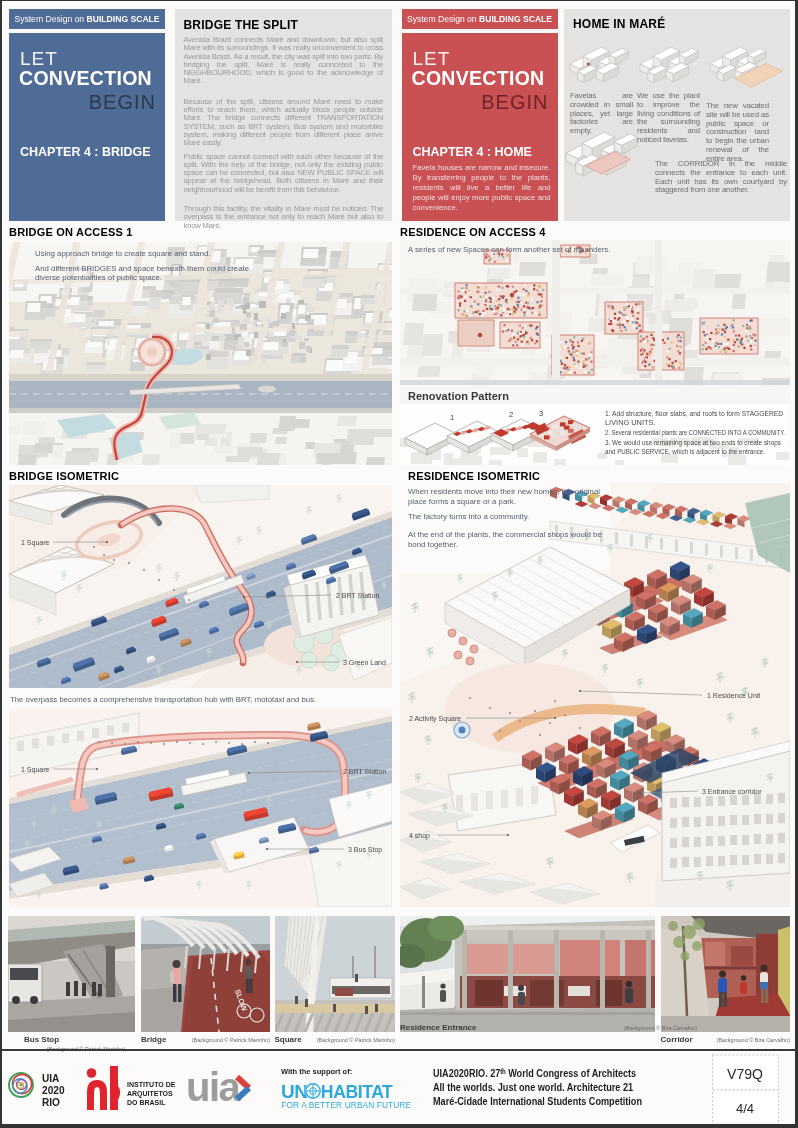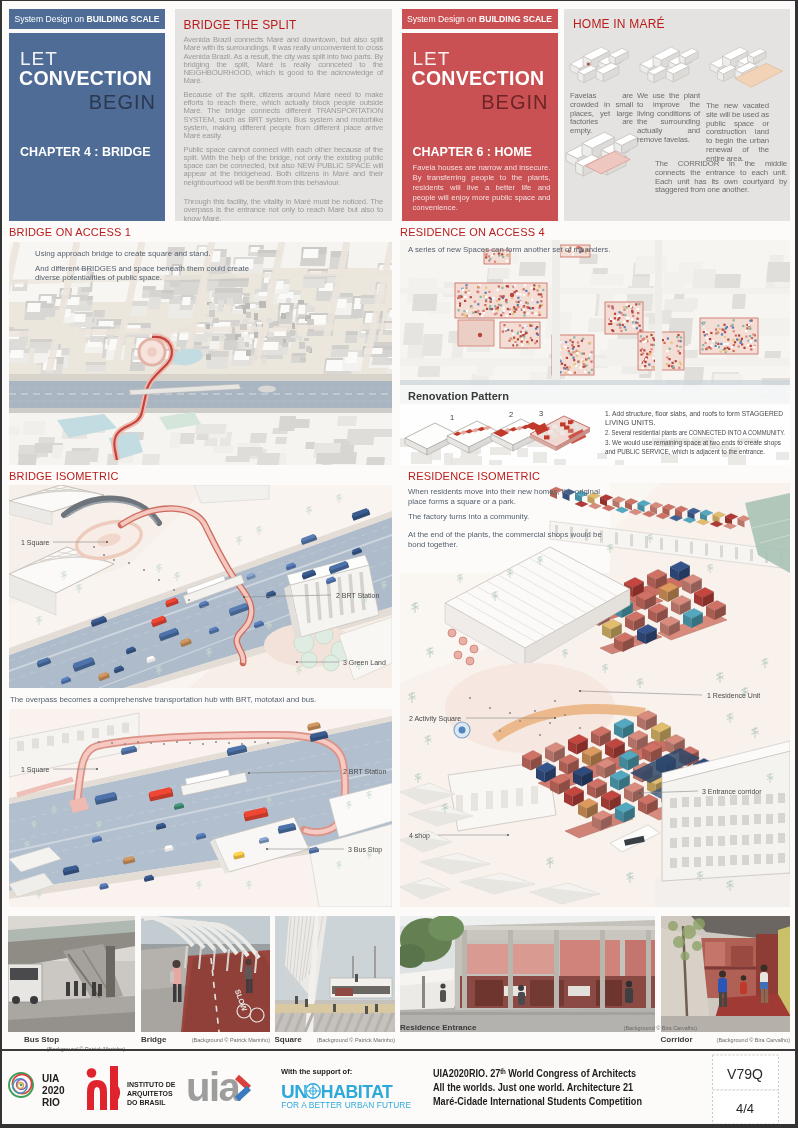--- a/index.html
+++ b/index.html
@@ -1,49 +1,49 @@
 <!DOCTYPE html>
 <html><head><meta charset="utf-8">
 <style>
 *{margin:0;padding:0;box-sizing:border-box}
 html,body{width:798px;height:1128px;background:#fcfbf9;font-family:"Liberation Sans",sans-serif;position:relative;overflow:hidden}
 .abs{position:absolute}
 .frame{position:absolute;left:0;top:0;width:798px;height:1128px;border-left:2px solid #333;border-right:3px solid #333;border-top:1px solid #333;border-bottom:4px solid #333;pointer-events:none;z-index:50}
 .bluebar{background:#4e6c96;color:#fff}
 .redbar{background:#c95153;color:#fff}
 .graypanel{background:#e4e3e1}
-.h1{font-weight:normal;color:#b91c1c;font-size:11px;letter-spacing:.2px}
+.h1{font-weight:bold;color:#000000;font-size:11px;letter-spacing:.2px}
 .body-gray{color:#9b9a98;font-size:7.7px;line-height:8.3px;letter-spacing:-0.2px;text-align:justify}
 .body-dark{color:#6e6d6b;font-size:7.8px;line-height:8.8px;letter-spacing:-0.15px}
 </style></head><body>
 <div class="frame"></div>
 <div class="abs bluebar" style="left:9px;top:9px;width:156px;height:20px;font-size:8.6px;display:flex;align-items:center;justify-content:center">
     <span>System Design on <b>BUILDING SCALE</b></span>
   </div>
 <div class="abs bluebar" style="left:9px;top:32.5px;width:156px;height:188px">
  <div class="abs" style="left:11px;top:15px;font-size:19px;letter-spacing:1px;color:#f2f4f7">LET</div>
  <div class="abs" style="left:10px;top:34px;font-size:19.5px;font-weight:bold;letter-spacing:.3px;color:#fff">CONVECTION</div>
  <div class="abs" style="right:9px;top:58px;font-size:20px;letter-spacing:1px;color:#2c3850">BEGIN</div>
  <div class="abs" style="left:11px;top:112px;font-size:12.5px;font-weight:bold;color:#ffffff">CHAPTER 4 : BRIDGE</div>
 </div>
 <div class="abs graypanel" style="left:174.5px;top:9px;width:217.5px;height:211.5px;padding:9px 9px 0 9px">
  <div class="h1" style="font-size:12px;margin-bottom:4px">BRIDGE THE SPLIT</div>
- <div class="body-gray" style="margin-bottom:5px">Avenida Brazil connects Maré and downtown, but also split Maré with its surroundings. It was really unconvenient to cross Avenida Brazil. As a result, the city was split into two parts. By bridging the split, Maré is really connceted to the NEIGHBOURHOOD, which is good to the acknowledge of Maré.</div>
+ <div class="body-gray" style="margin-bottom:12px">Avenida Brazil connects Maré and downtown, but also split Maré with its surroundings. It was really unconvenient to cross Avenida Brazil. As a result, the city was split into two parts. By bridging the split, Maré is really connceted to the NEIGHBOURHOOD, which is good to the acknowledge of Maré.</div>
  <div class="body-gray" style="margin-bottom:5px">Because of the split, citizens around Maré need to make efforts to reach there, which actually block people outside Maré. The bridge connects different TRANSPORTATION SYSTEM, such as BRT system, Bus system and motorbike system, making different people from different place arrive Maré easily.</div>
  <div class="body-gray" style="margin-bottom:11px">Public space cannot connect with each other because of the split. With the help of the bridge, not only the existing public space can be connected, but also NEW PUBLIC SPACE will appear at the bridgehead. Both citizens in Maré and their neighbourhood will be benifit from this behaviour.</div>
  <div class="body-gray" style="margin-top:10px">Through this facility, the vitality in Maré must be noticed. The overpass is the entrance not only to reach Maré but also to know Maré.</div>
 </div>
 <div class="abs redbar" style="left:401.5px;top:9px;width:156px;height:20px;font-size:8.6px;display:flex;align-items:center;justify-content:center">
     <span>System Design on <b>BUILDING SCALE</b></span>
   </div>
 <div class="abs redbar" style="left:401.5px;top:32.5px;width:156px;height:188px">
  <div class="abs" style="left:11px;top:15px;font-size:19px;letter-spacing:1px;color:#f7f0f0">LET</div>
  <div class="abs" style="left:10px;top:34px;font-size:19.5px;font-weight:bold;letter-spacing:.3px;color:#fff">CONVECTION</div>
  <div class="abs" style="right:9px;top:58px;font-size:20px;letter-spacing:1px;color:#6e2426">BEGIN</div>
- <div class="abs" style="left:11px;top:112px;font-size:12.5px;font-weight:bold;color:#fff">CHAPTER 6 : HOME</div>
+ <div class="abs" style="left:11px;top:112px;font-size:12.5px;font-weight:bold;color:#fff">CHAPTER 4 : HOME</div>
  <div class="abs" style="left:11px;top:130px;width:138px;font-size:7.7px;line-height:10.2px;color:#f2dfdf;text-align:justify">Favela houses are narrow and insecure. By transferring people to the plants, residents will live a better life and people will enjoy more public space and convenience.</div>
 </div>
 <div class="abs graypanel" style="left:564px;top:9px;width:226px;height:211.5px"></div>
 <div class="abs h1" style="left:573px;top:17px;font-size:12px">HOME IN MARÉ</div>
 <svg class="abs" style="left:564px;top:9px" width="226px" height="211.5px" viewBox="0 0 226 211.5">
 <g transform="translate(6,42) scale(1.3)" stroke="#c9c6c2" stroke-width="0.6" fill="#fdfdfc">
       <polygon points="0,10 16,2.0 23.2,5.6 7.2,13.6" fill="#ffffff"></polygon>
       <polygon points="0,10 7.2,13.6 7.2,18.6 0,15" fill="#ececea"></polygon>
       <polygon points="7.2,13.6 23.2,5.6 23.2,10.6 7.2,18.6" fill="#dddbd8"></polygon>
       <polygon points="10,4 24,-3.0 30.4,0.20000000000000018 16.4,7.2" fill="#ffffff"></polygon>
@@ -120,21 +120,21 @@
       <polygon points="20,15 32,9.0 37.6,11.8 25.6,17.8" fill="#ffffff"></polygon>
       <polygon points="20,15 25.6,17.8 25.6,23.8 20,21" fill="#ececea"></polygon>
       <polygon points="25.6,17.8 37.6,11.8 37.6,17.8 25.6,23.8" fill="#dddbd8"></polygon>
       <polygon points="30,3 40,-2.0 44.8,0.40000000000000036 34.8,5.4" fill="#ffffff"></polygon>
       <polygon points="30,3 34.8,5.4 34.8,10.4 30,8" fill="#ececea"></polygon>
       <polygon points="34.8,5.4 44.8,0.40000000000000036 44.8,5.4 34.8,10.4" fill="#dddbd8"></polygon>
       <polygon points="12,18 30,9 40,14 22,23" fill="#eec7c0" stroke="#d9a59c"></polygon>
     </g>
   </svg>
 <div class="abs body-dark" style="left:570px;top:92px;width:63px;text-align:justify">Favelas are crowded in small places, yet large factories are empty.</div>
-<div class="abs body-dark" style="left:637px;top:92px;width:63px;text-align:justify">We use the plant to improve the living conditions of the surrounding actually and remove favelas.</div>
+<div class="abs body-dark" style="left:637px;top:92px;width:63px;text-align:justify">We use the plant to improve the living conditions of the surrounding residents and noticed favelas.</div>
 <div class="abs body-dark" style="left:706px;top:102px;width:63px;text-align:justify">The new vacated site will be used as public space or construction land to begin the urban renewal of the entire area.</div>
 <div class="abs body-dark" style="left:655px;top:160px;width:132px;text-align:justify">The CORRIDOR in the middle connects the entrance to each unit. Each unit has its own courtyard by staggered from one another.</div>
 <div class="abs h1" style="left:9px;top:226px">BRIDGE ON ACCESS 1</div>
 <div class="abs h1" style="left:400px;top:226px">RESIDENCE ON ACCESS 4</div>
 <svg class="abs" style="left:9px;top:242px" width="383" height="223" viewBox="0 0 383 223">
     <rect width="383" height="223" fill="#f6f4f1"></rect>
     <rect y="26" width="383" height="112" fill="#ece7dd"></rect>
     <rect x="0" y="0" width="160" height="60" fill="#f8f6f3"></rect>
     <g transform="skewX(-6)" transform-origin="240 3">
       <rect x="240" y="3" width="15" height="11" fill="#dedcd8"></rect>

